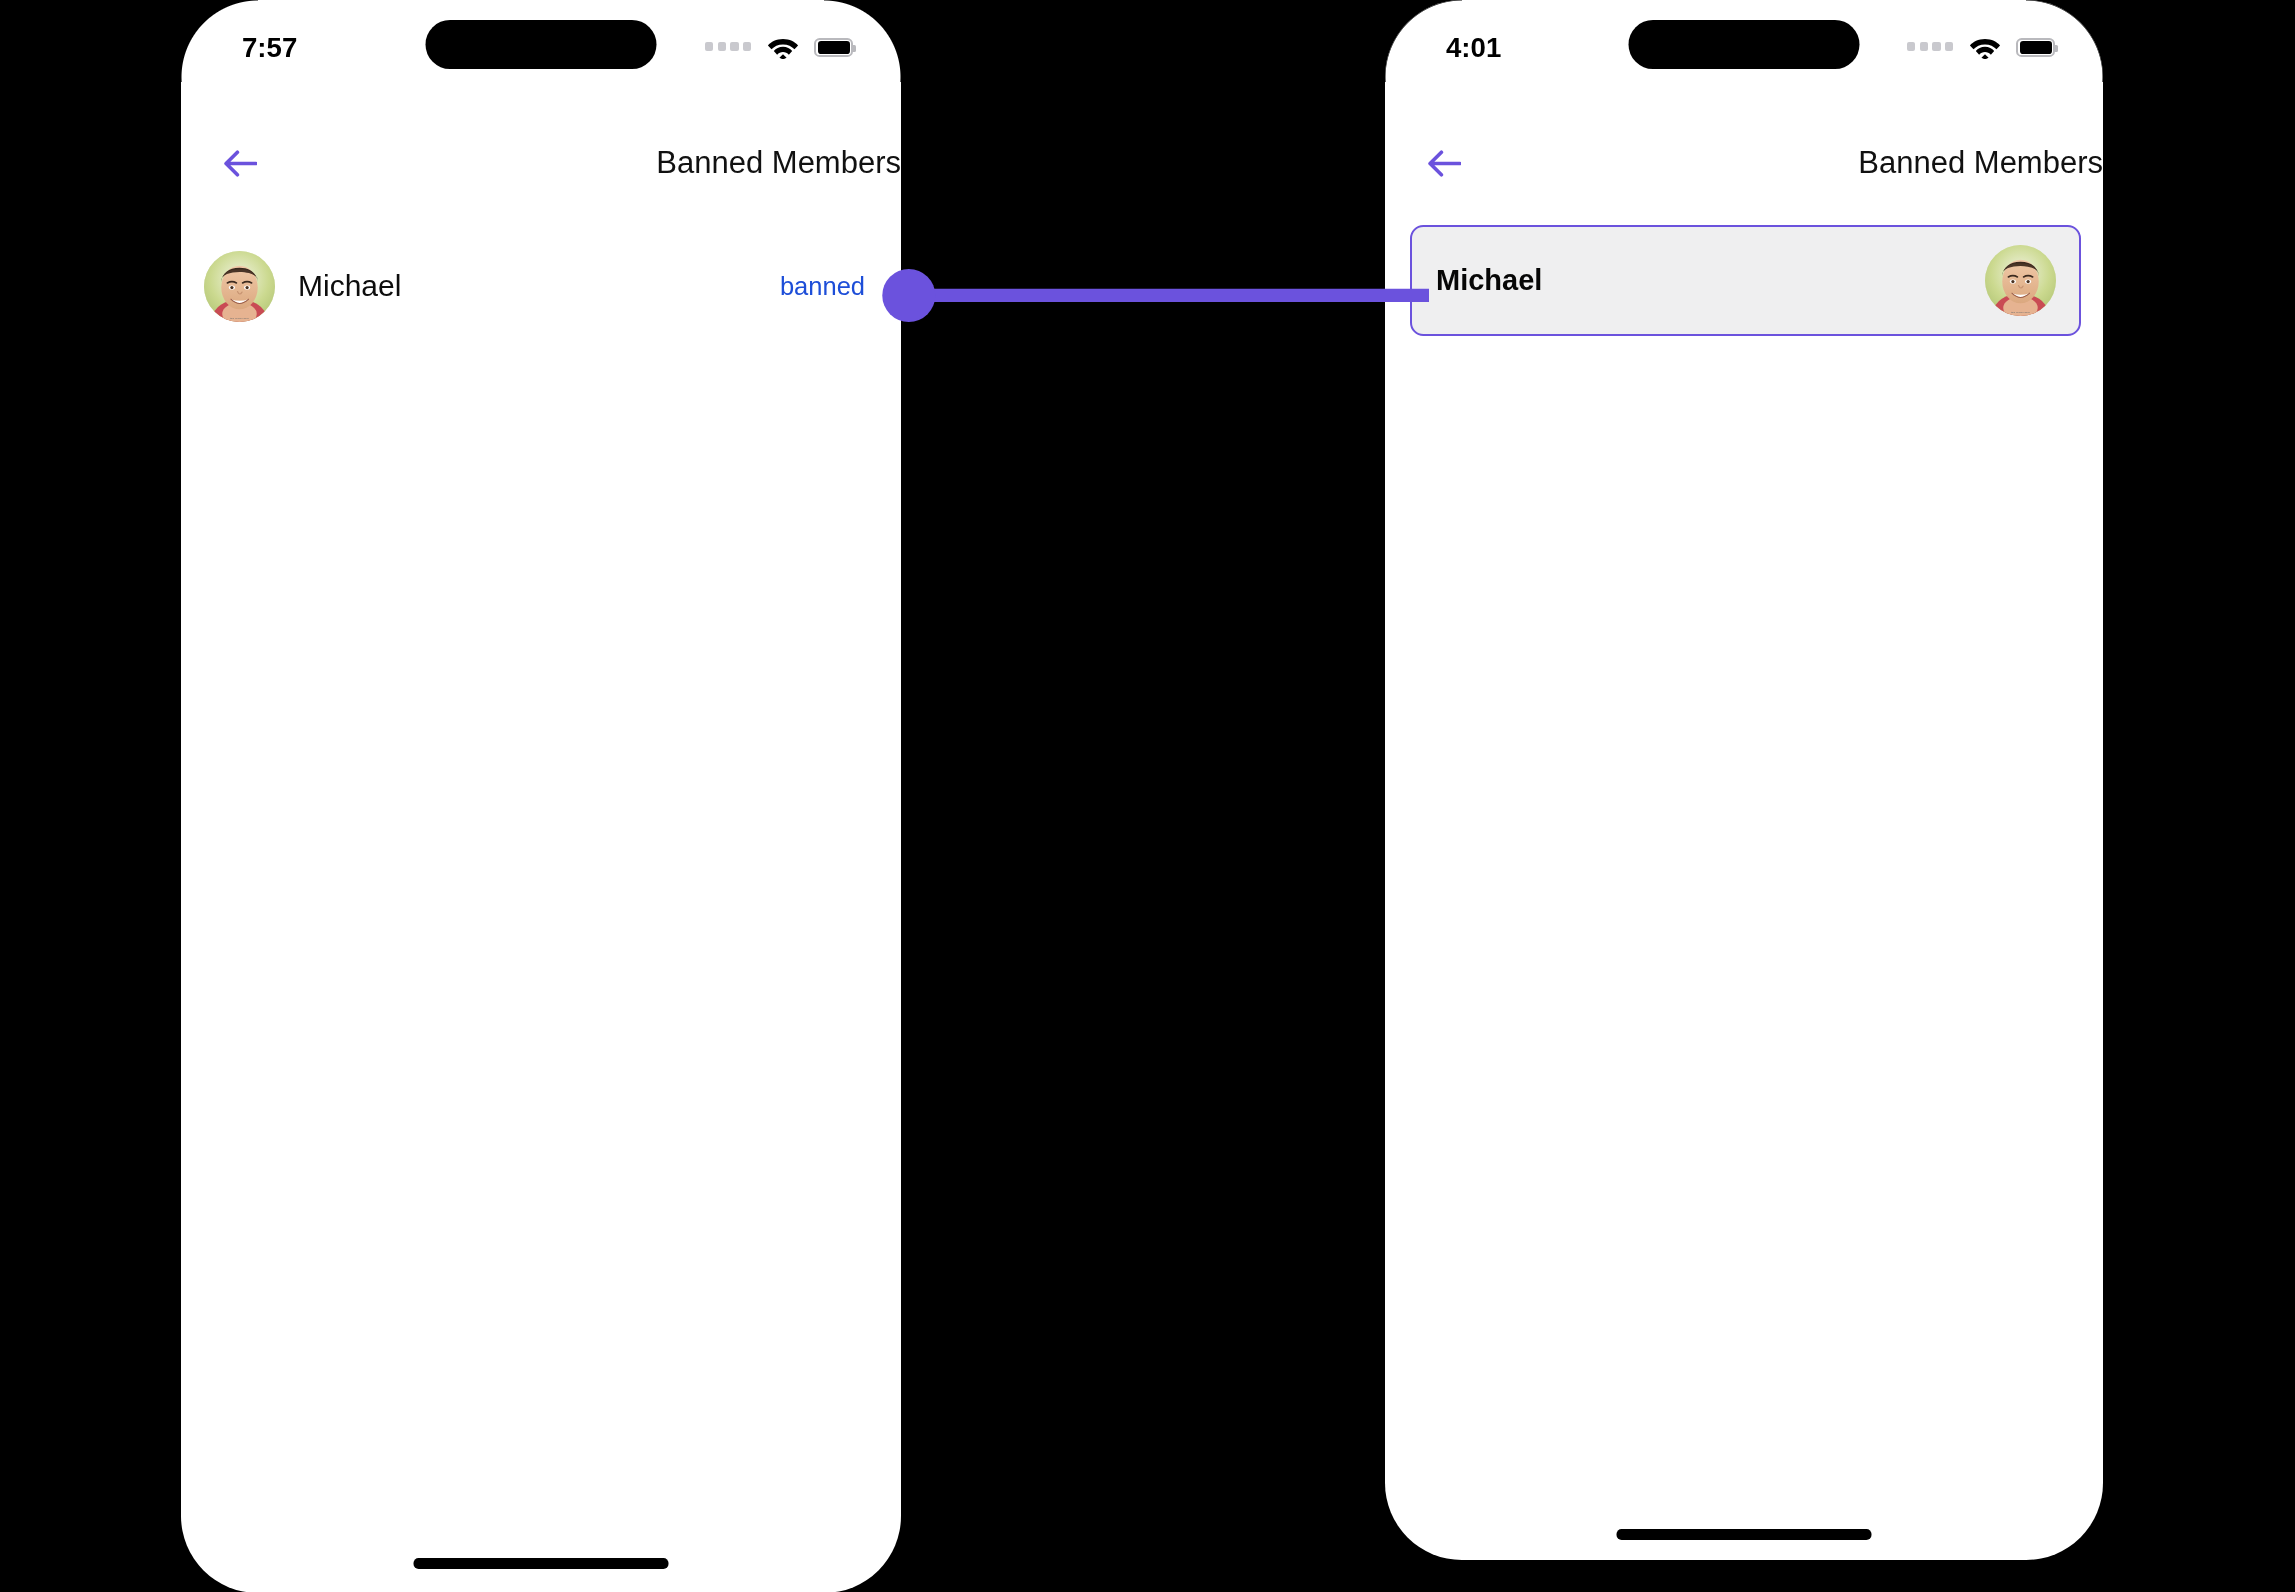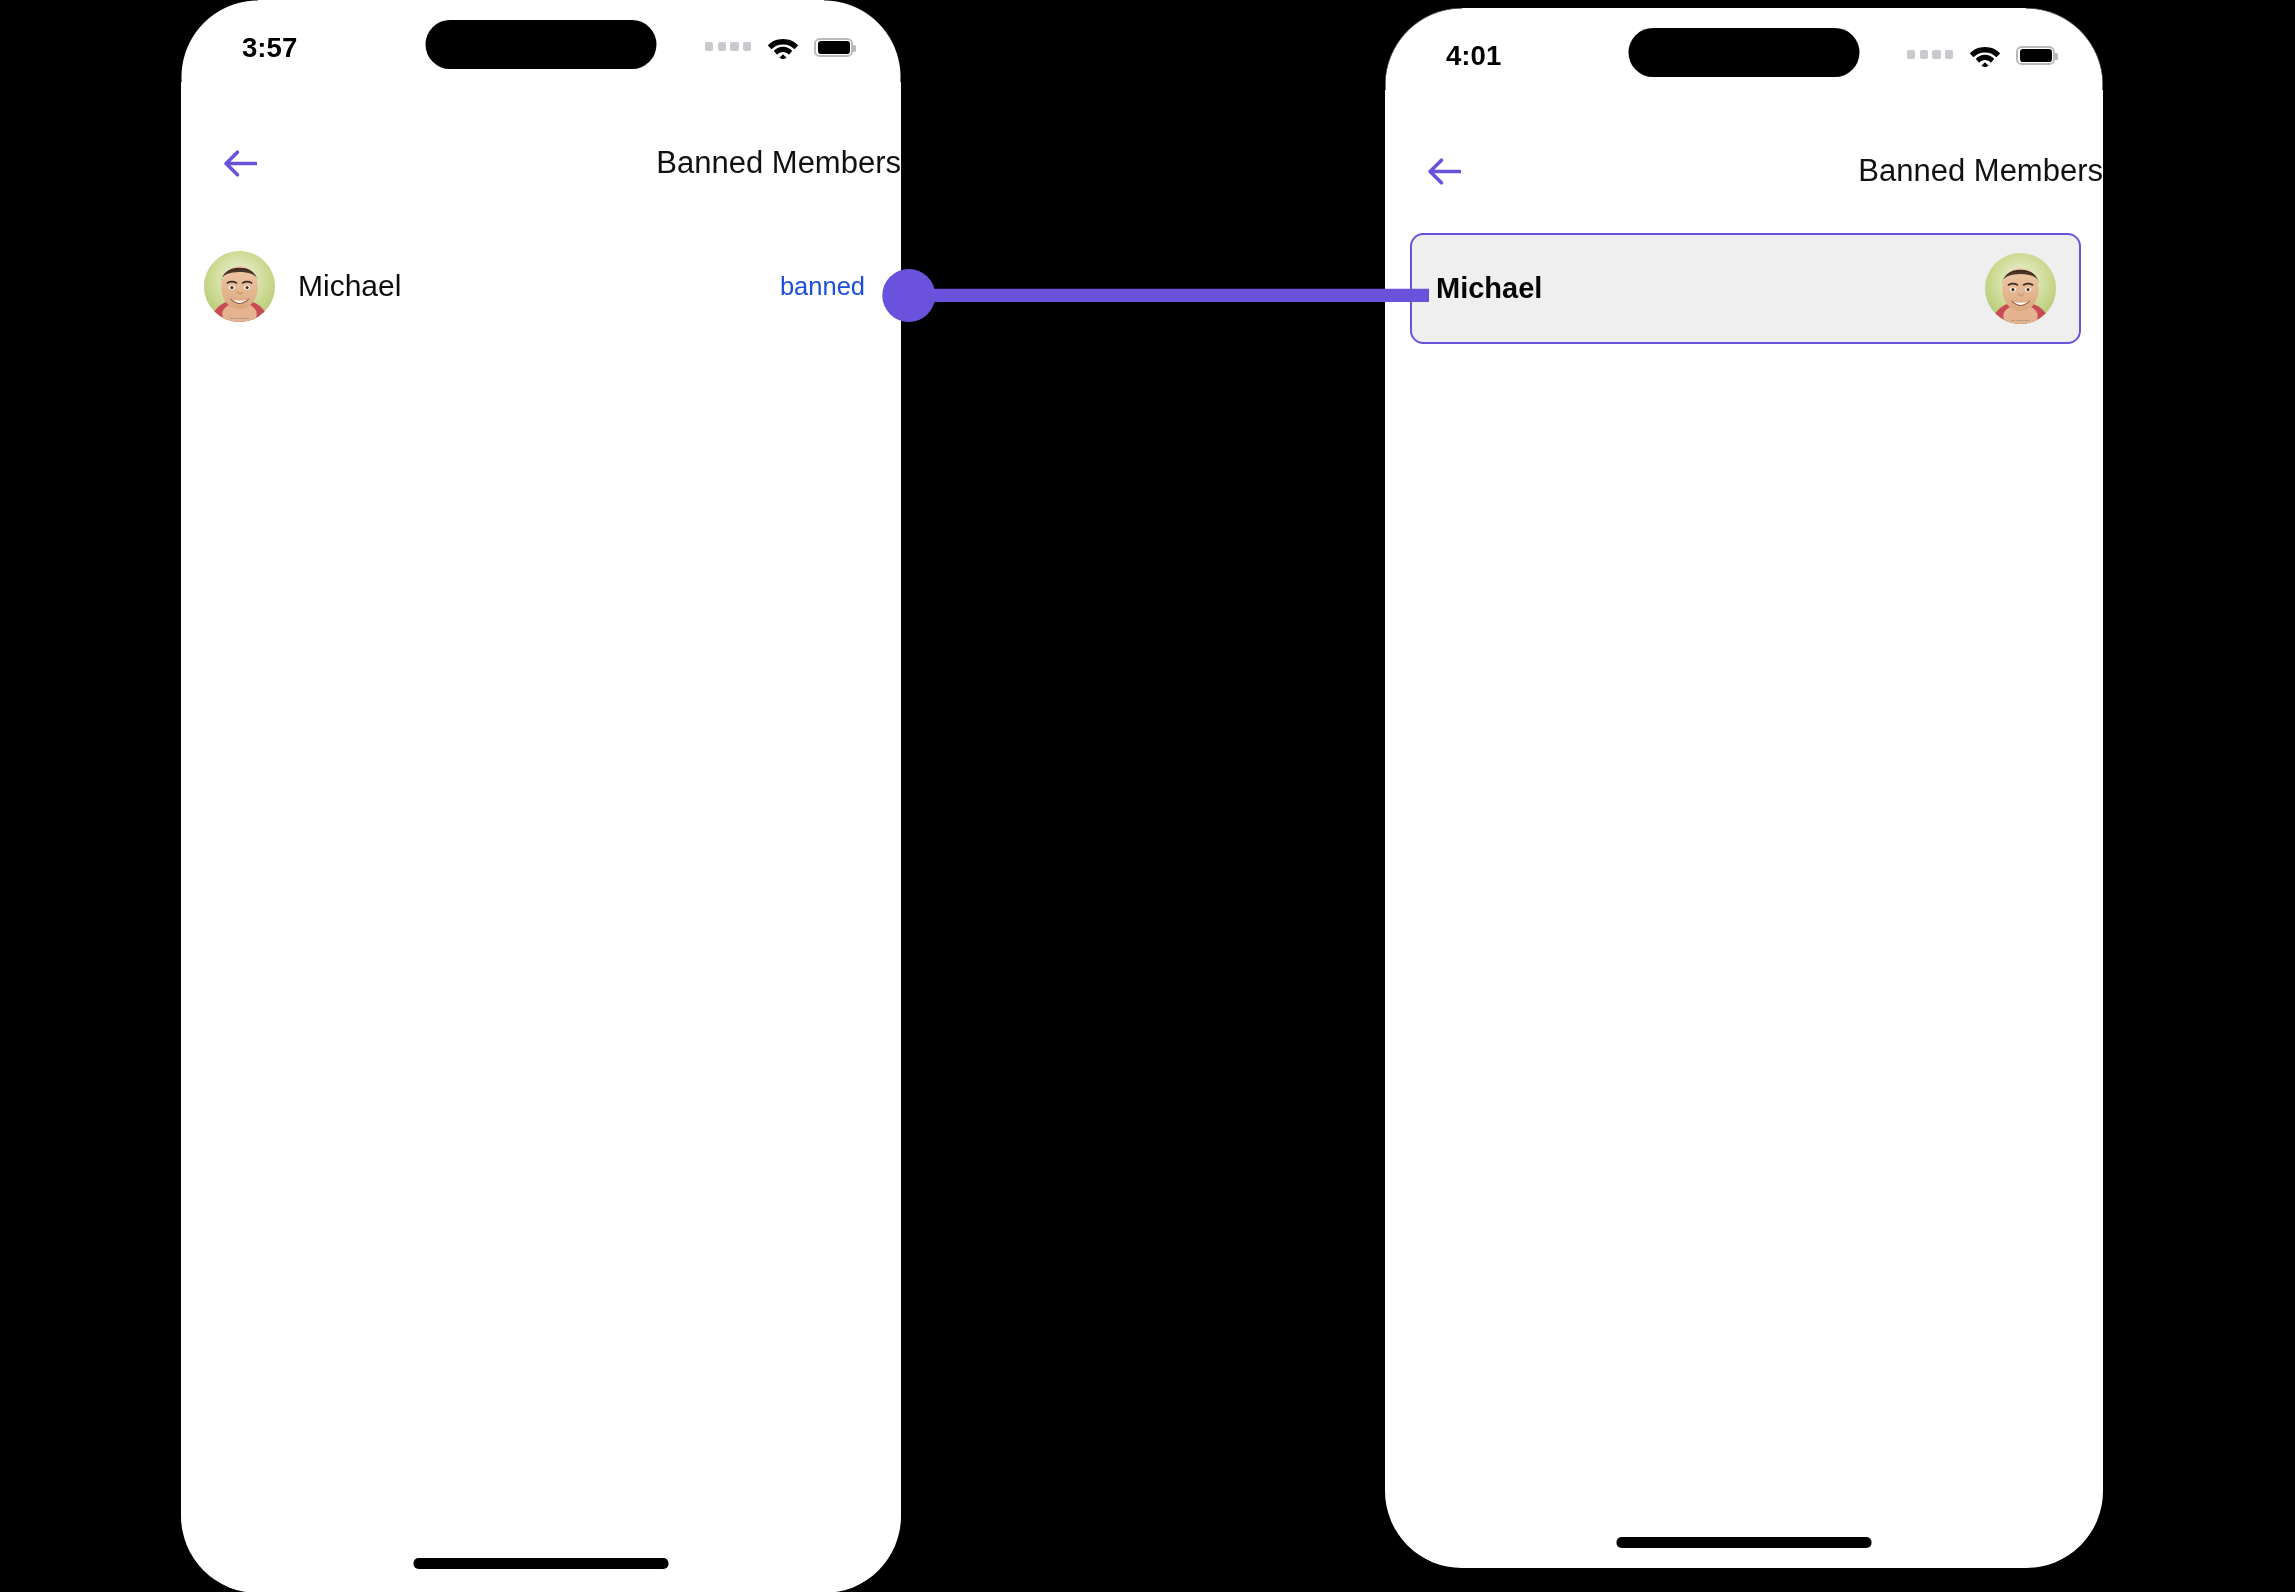--- a/index.html
+++ b/index.html
@@ -42,21 +42,21 @@
     width: 100%;
     height: 82px;
     background:
       radial-gradient(circle 77px at 77px 77px, transparent 0 76px, #000 77px) left top / 77px 82px no-repeat,
       radial-gradient(circle 77px at 0px 77px, transparent 0 76px, #000 77px) right top / 77px 82px no-repeat;
     pointer-events: none;
   }
 
   #phone-right {
     left: 1385px;
-    top: 8px;
+    top: 0px;
     width: 718px;
     height: 1560px;
     border-radius: 77px 77px 77px 77px;
   }
 
   
   .status-bar {
     position: absolute;
     left: 0;
     top: 24.5px;
@@ -252,21 +252,21 @@
 </head>
 <body>
 
 <div id="stage">
 
   <div class="phone" id="phone-left">
 
     <div class="dynamic-island"></div>
 
     <div class="status-bar">
-      <div class="status-time">3:57</div>
+      <div class="status-time">7:57</div>
       <div class="status-right">
         <div class="signal-dots">
           <span></span>
             <span></span>
             <span></span>
             <span></span>
         </div>
         <svg class="wifi-icon" viewBox="0 0 62 46">
           <path d="M31 6 C18 6 7.5 11.5 1.5 18.5 L8.5 26 C13.5 20.5 21.5 16.5 31 16.5 C40.5 16.5 48.5 20.5 53.5 26 L60.5 18.5 C54.5 11.5 44 6 31 6 Z" fill="#000"></path>
           <path d="M31 21 C23.5 21 17 24.5 13 29.5 L19.5 36.5 C22.5 33.5 26.5 31.5 31 31.5 C35.5 31.5 39.5 33.5 42.5 36.5 L49 29.5 C45 24.5 38.5 21 31 21 Z" fill="#000"></path>

